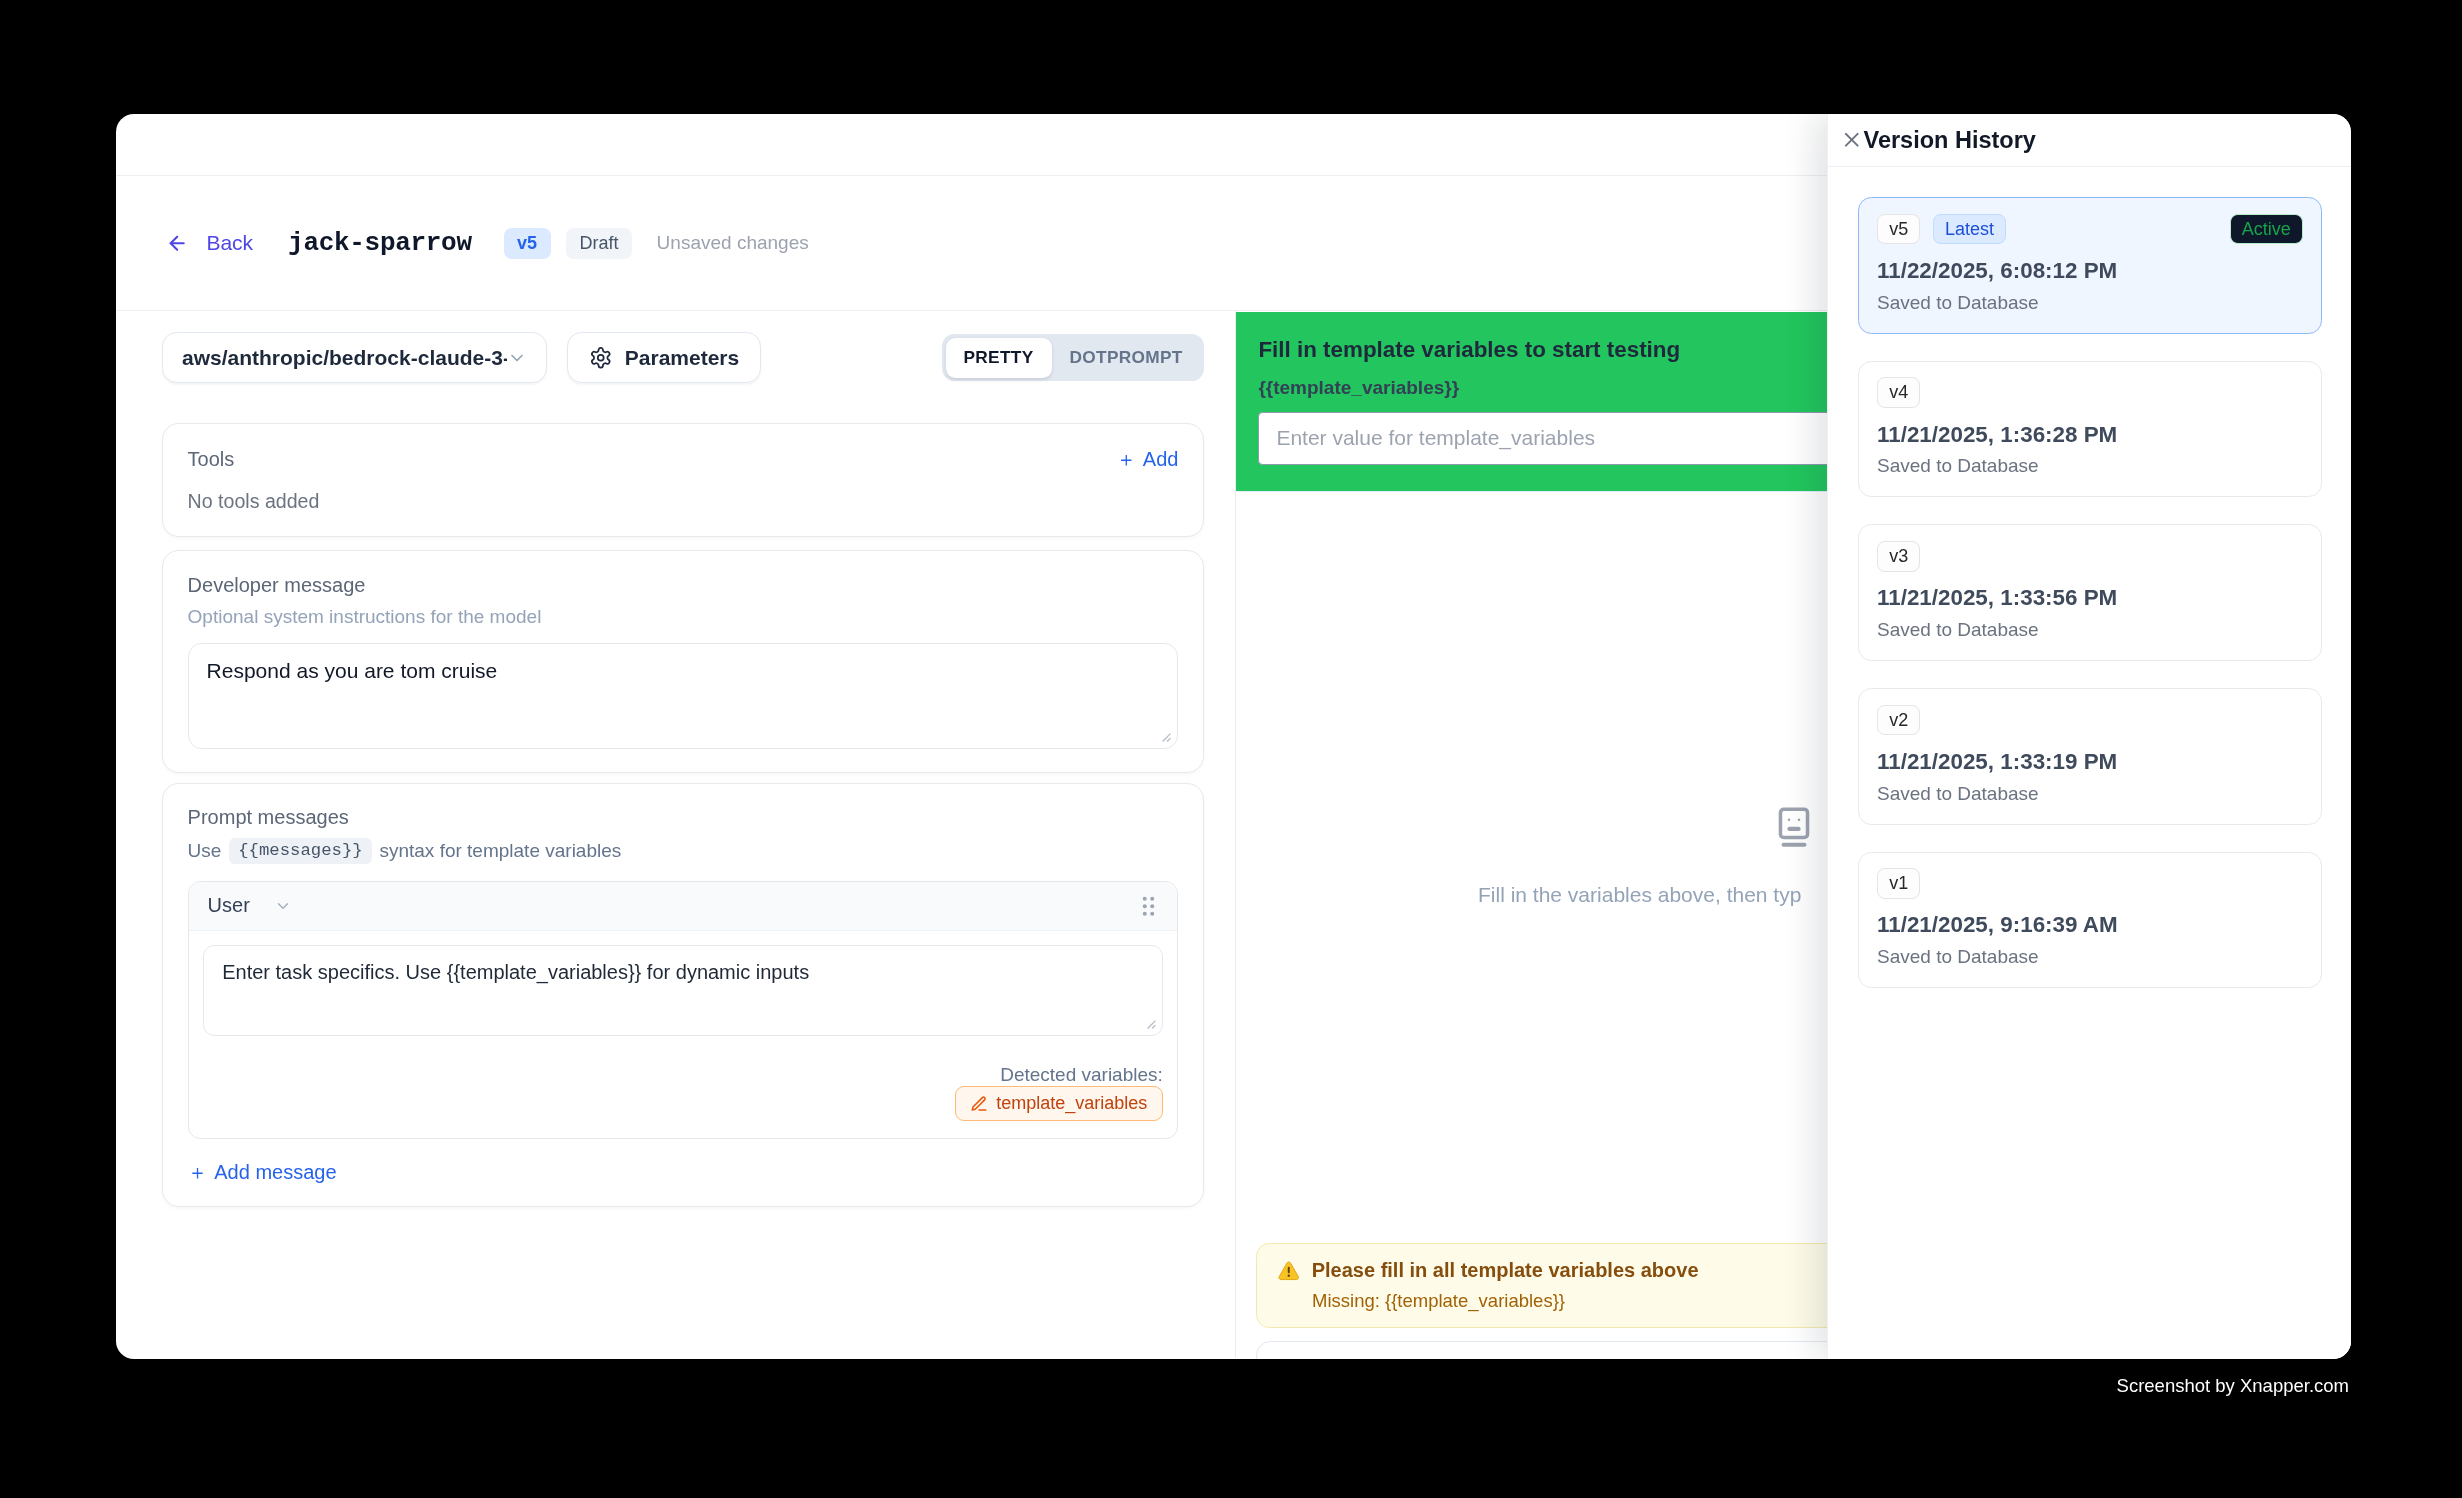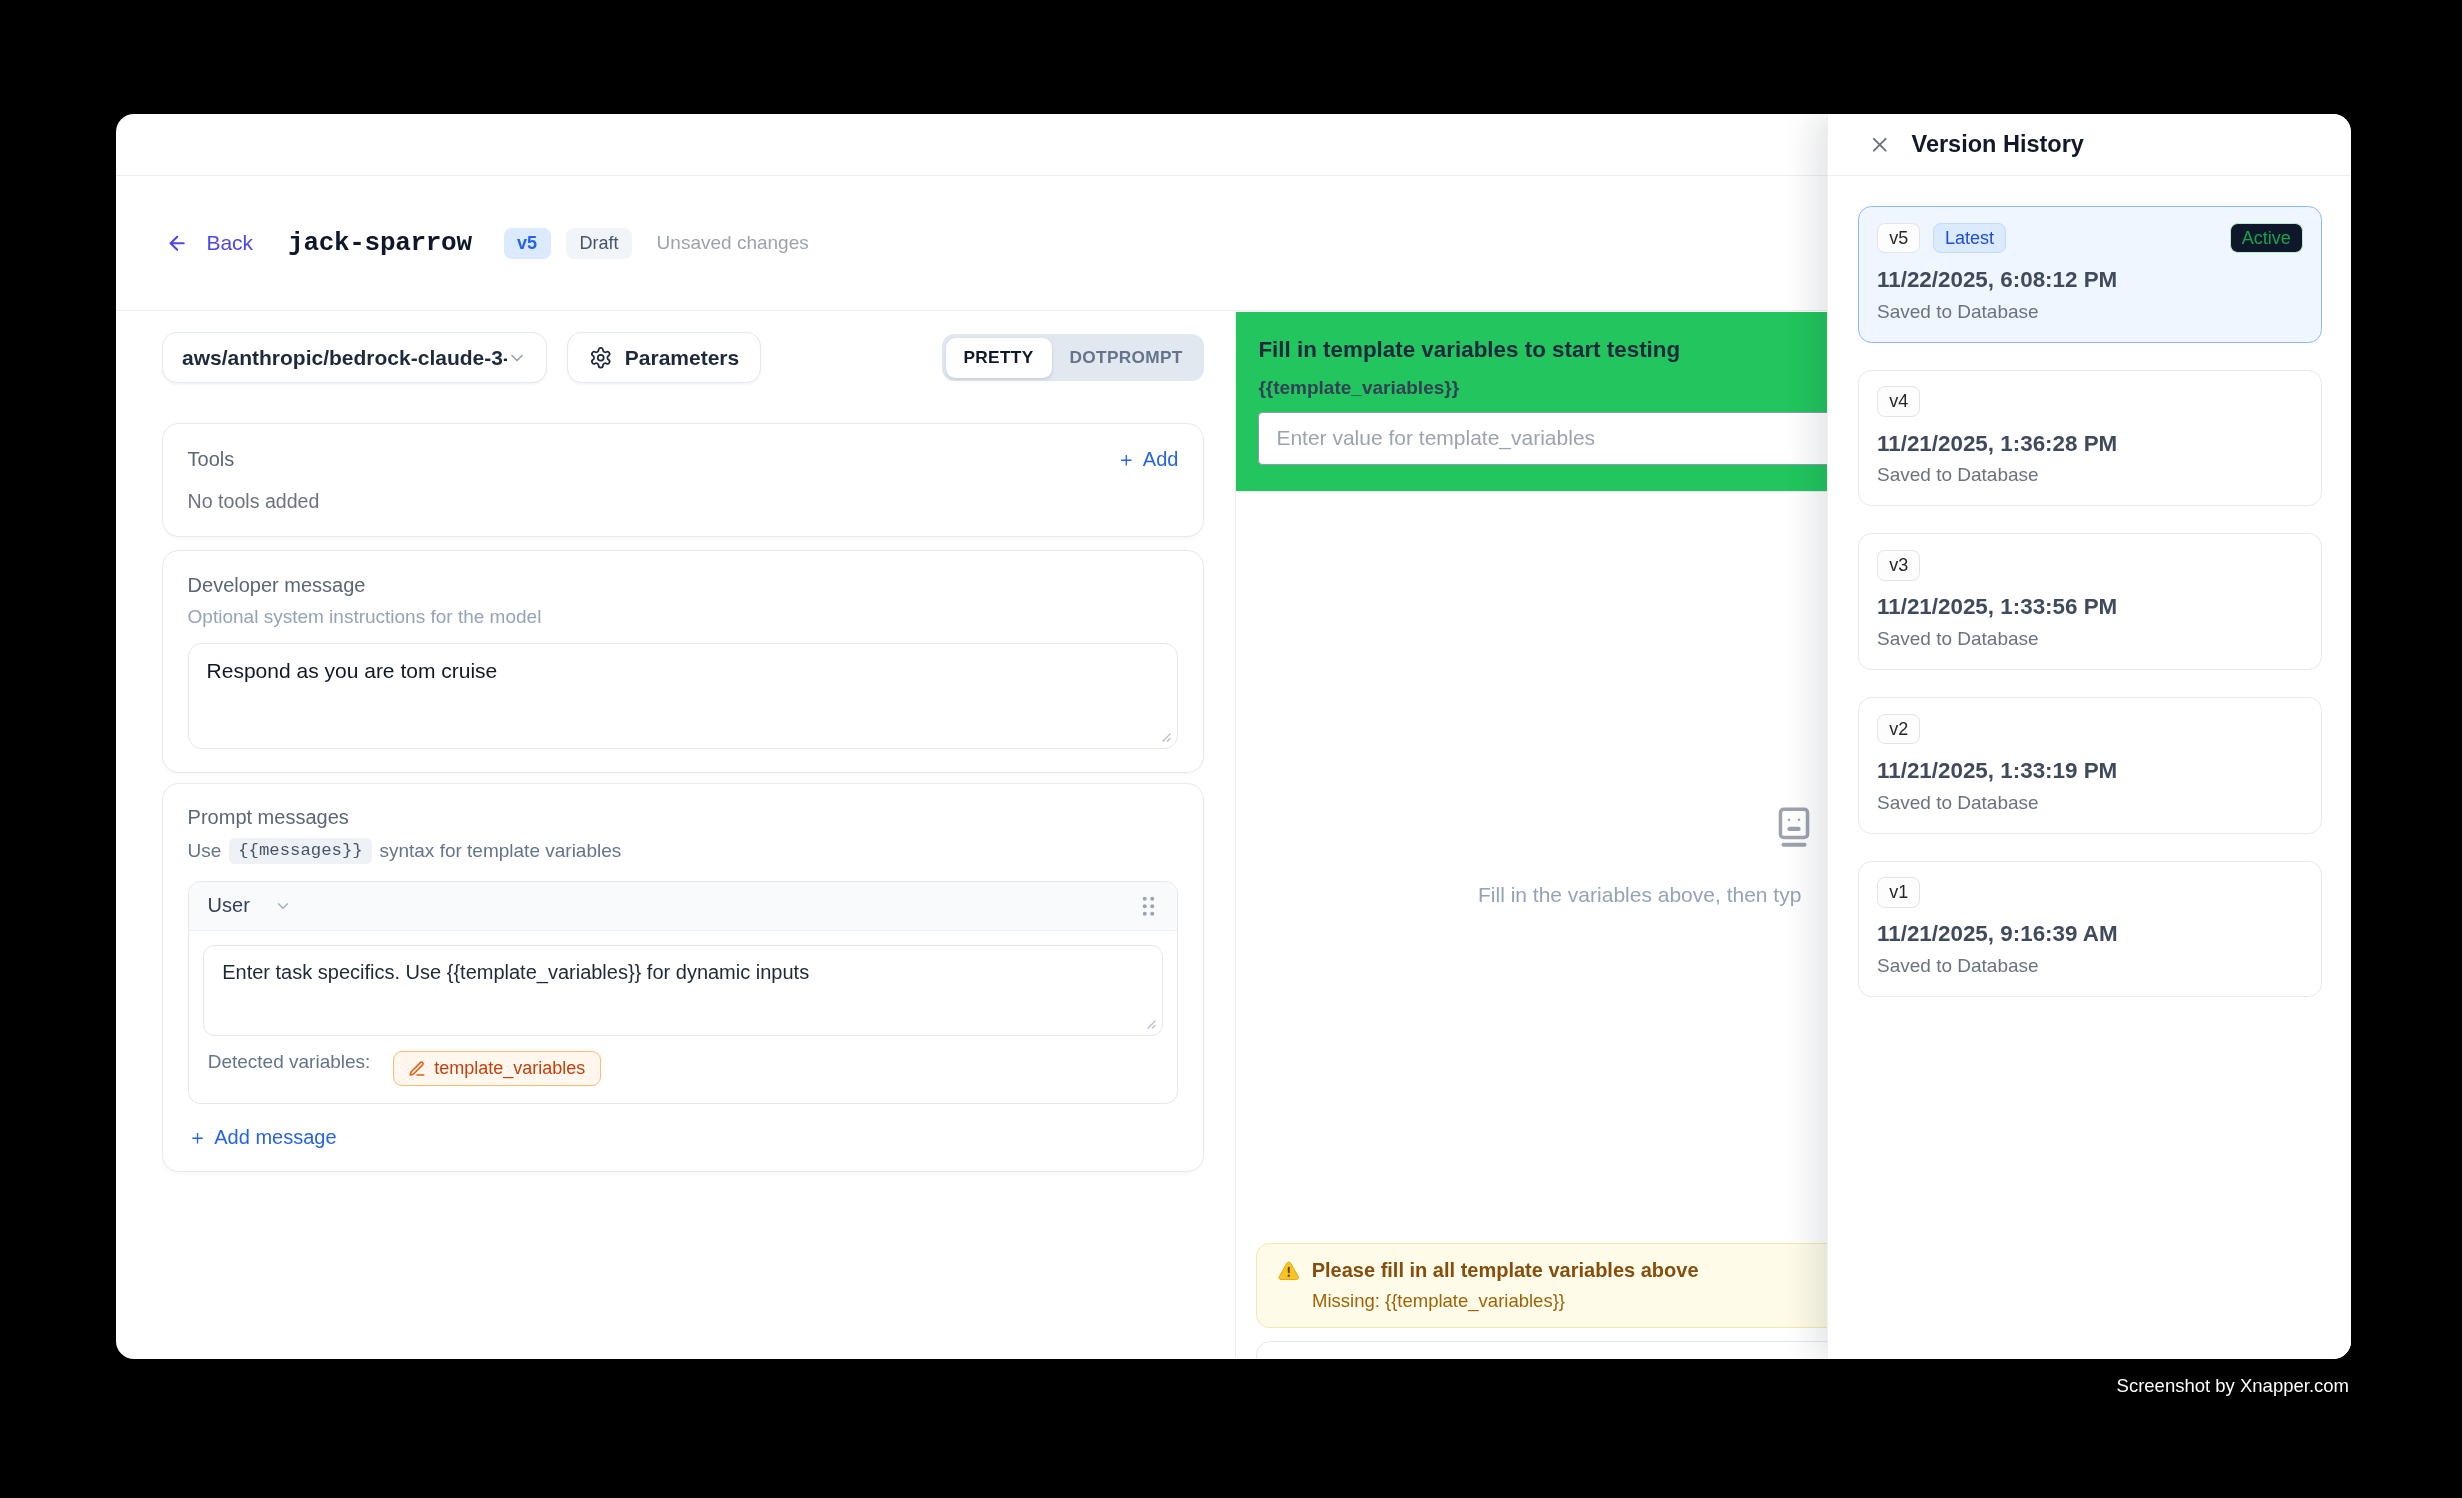--- a/index.html
+++ b/index.html
@@ -52,42 +52,42 @@
   .prompt-card { margin-top:10px; padding-bottom:20px; }
   .hint { margin-top:9px; font-size:19px; color:#64748b; display:flex; align-items:center; gap:7.8px; }
   .code-chip { font-family:"Liberation Mono", monospace; font-size:17.3px; background:#eef2f6; color:#475569; padding:3.4px 9px; border-radius:5.6px; }
   .msg-block { margin-top:17px; border:1.1px solid #e5e7eb; border-radius:12.3px; overflow:hidden; }
   .msg-head { height:49px; background:#f8fafc; border-bottom:1.1px solid #eef1f5; display:flex; align-items:center; padding:0 19px; }
   .role { font-size:20px; color:#334155; }
   .role-chev { margin-left:24.6px; }
   .drag { margin-left:auto; }
   .msg-body { padding:14.6px 14.6px 17px; }
   .ta-msg { margin-top:0; height:91px; font-size:20px; color:#1f2937; border-radius:11.2px; }
-  .detected { display:flex; align-items:flex-start; margin-top:15px; padding-left:4.5px; }
+  .detected { display:flex; align-items:flex-end; margin-top:28px; padding-left:4.5px;flex-direction:column; }
   .det-label { font-size:19px; color:#64748b; }
   .var-chip { margin-left:22.4px; display:inline-flex; align-items:center; gap:7.8px; background:#fff7ed; border:1.1px solid #fdba74; border-radius:9px; padding:5.6px 14.6px; font-size:18px; font-weight:500; color:#c2410c; cursor:pointer; }
   .add-msg { margin-top:20px; }
   
   .right-col { flex:1; position:relative; background:#fff; }
   .blue-box { margin-top:1.1px; background:#22c55e; border-bottom:1.1px solid #e2ecfb; padding:24.6px 24.6px 26px 22.4px; }
   .blue-title { font-size:22.4px; font-weight:700; color:#1e293b; }
   .blue-label { margin-top:14.6px; font-size:19px; font-weight:600; color:#334155; }
   .var-input { margin-top:12.3px; display:block; width:calc(100% - 27px); height:53px; border:1.1px solid #8f9aab; border-radius:4.5px; background:#fff; padding:0 17px; font-size:21px; color:#111827; font-family:"Liberation Sans",sans-serif; }
   .var-input::placeholder { color:#9ca3af; }
   .bot-icon { position:absolute; left:533px; top:490px; }
   .empty-text { position:absolute; left:242px; top:572px; font-size:21px; color:#94a3b8; white-space:nowrap; }
   .warning { position:absolute; left:20px; top:932px; width:1067px; background:#fefce8; border:1.1px solid #f3e9ae; border-radius:13.4px; padding:15px 20px; }
   .warn-row { display:flex; align-items:center; gap:11.2px; }
   .warn-title { font-size:20px; font-weight:700; color:#854d0e; }
   .warn-missing { margin-top:7.8px; margin-left:35px; font-size:18.5px; color:#a16207; }
   .chatbox { position:absolute; left:20px; top:1030px; width:1067px; height:90px; border:1.1px solid #e2e8f0; border-radius:14.6px; background:#fff; }
   
   .vh-panel { position:absolute; right:0; top:0; width:524px; height:100%; background:#fff;
     border-radius:0 17px 17px 0; border-left:0.6px solid #eef0f3; box-shadow:-11.2px 0 34px rgba(15,23,42,.12); }
-  .vh-head { height:62px; border-bottom:1.1px solid #edeff2; display:flex; align-items:center; padding:0 40px; gap:20px; }
+  .vh-head { height:53px; border-bottom:1.1px solid #edeff2; display:flex; align-items:center; padding:0 12px; }
   .vh-title { font-size:23.5px; font-weight:700; color:#111827; }
   .vh-list { padding:30px 29px 0 30px; }
   .v-card { border-radius:13.4px; padding:15.7px 18px 19px; margin-bottom:27px; border:1.1px solid #e7e9ed; background:#fff; cursor:pointer; }
   .v-card.active { background:#eff6ff; border:1.7px solid #8db8f8; }
   .v-badges { display:flex; align-items:center; gap:12.3px; }
   .vb { font-size:18px; padding:3.9px 11.2px; border-radius:7.8px; border:1.1px solid #e4e4e7; background:#fdfdfd; color:#27272a; font-weight:500; }
   .vb-latest { background:#dbeafe; border-color:#bfdbfe; color:#1d4ed8; }
   .vb-active { margin-left:auto; background:#0f172a; border-color:#b5eec6; color:#16a34a; }
   .v-time { margin-top:13.4px; font-size:22.4px; font-weight:600; color:#3f4a5c; }
   .v-status { margin-top:7.8px; font-size:19px; color:#6b7280; }

